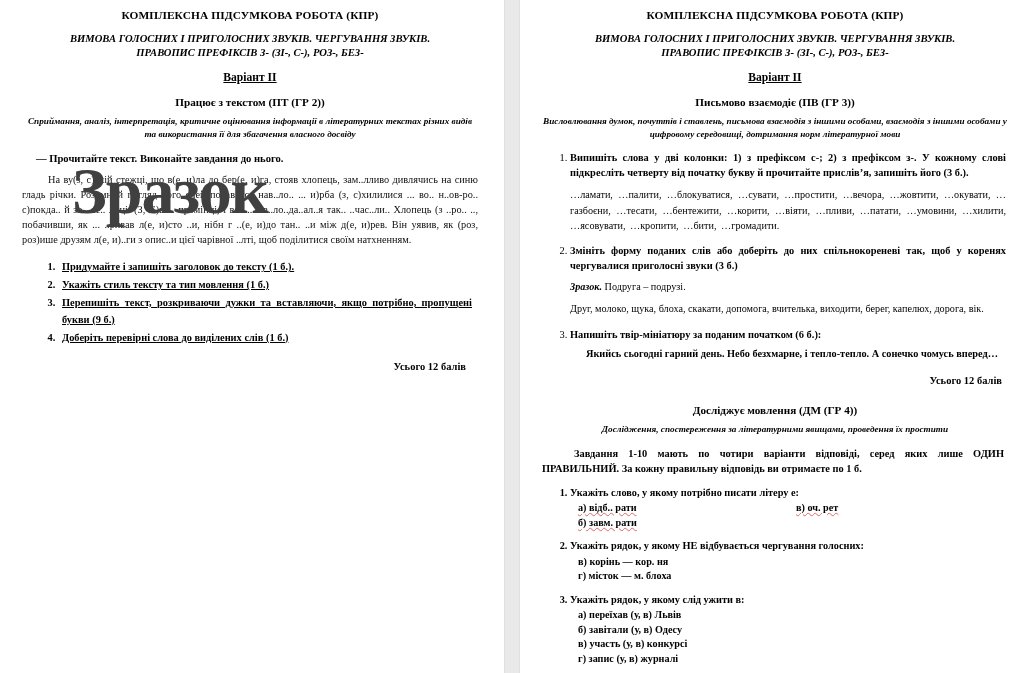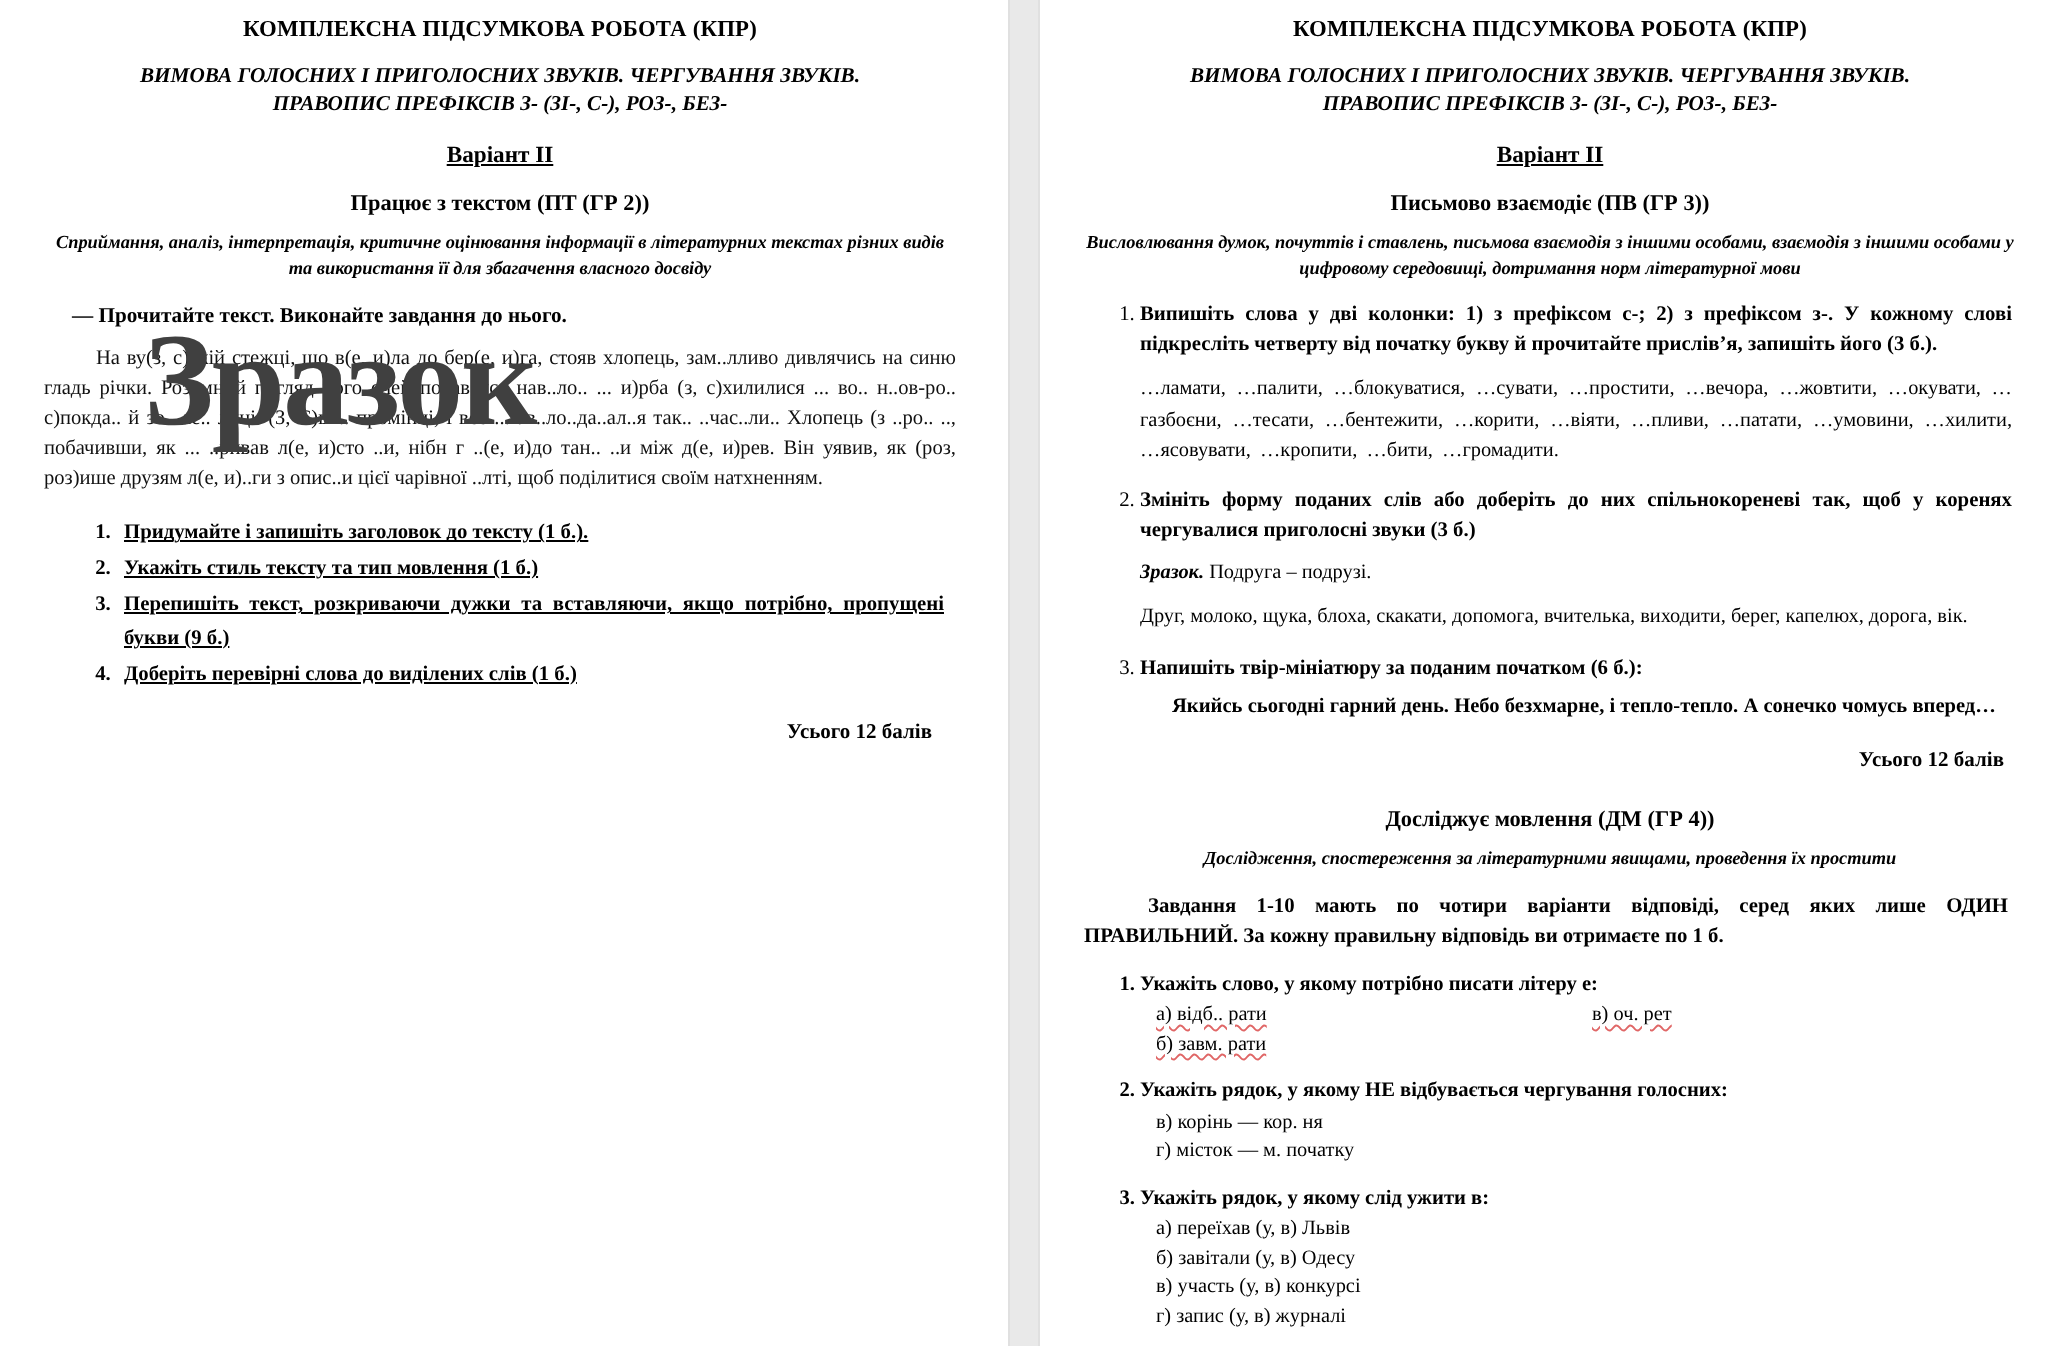--- a/index.html
+++ b/index.html
@@ -176,21 +176,21 @@
     font-size: 10.3px;
   }
   ol.mcq > li {
     font-weight: bold;
     margin-bottom: 9px;
     line-height: 1.4;
   }
   .opts {
     display: flex;
     margin-top: 1px;
-    font-weight: normal;
+    font-weight: bold;
   }
   .opts .col { width: 50%; }
   .opts .col.wide { width: 100%; }
   .opt {
     font-size: 10.2px;
     line-height: 1.42;
     padding-left: 8px;
     white-space: nowrap;
   }
   .u-red {
@@ -306,21 +306,21 @@
           <div class="col">
             <div class="opt"><span class="u-red">в) оч. рет</span></div>
           </div>
         </div>
       </li>
       <li>
         <span>Укажіть рядок, у якому НЕ відбувається чергування голосних:</span>
         <div class="opts">
           <div class="col">
             <div class="opt">в) корінь — кор. ня</div>
-            <div class="opt">г) місток — м. початку</div>
+            <div class="opt">г) місток — м. блоха</div>
           </div>
         </div>
       </li>
       <li>
         <span>Укажіть рядок, у якому слід ужити в:</span>
         <div class="opts">
           <div class="col wide">
             <div class="opt">а) переїхав (у, в) Львів</div>
             <div class="opt">б) завітали (у, в) Одесу</div>
             <div class="opt">в) участь (у, в) конкурсі</div>

